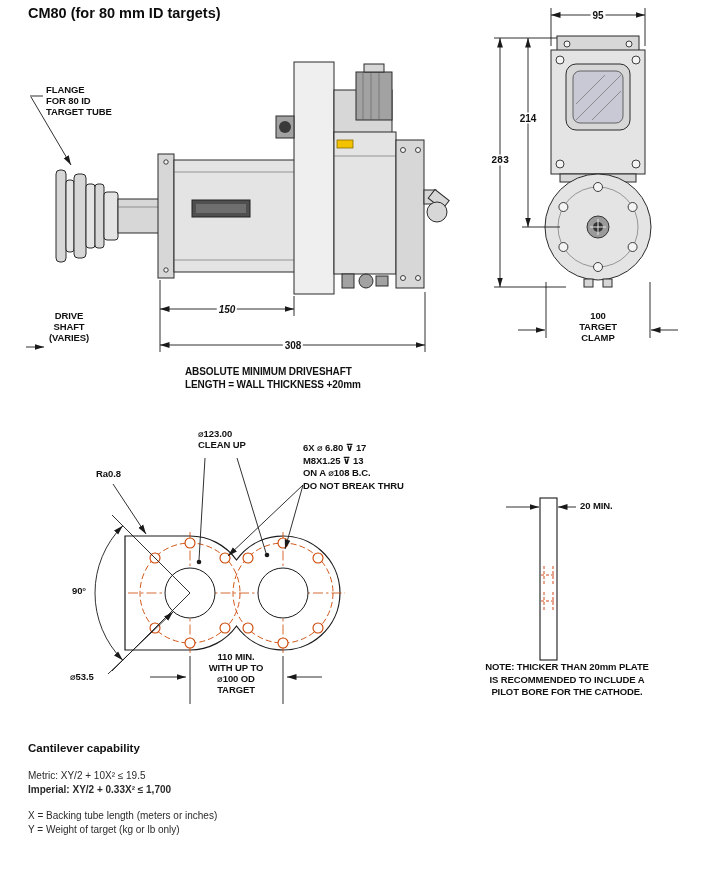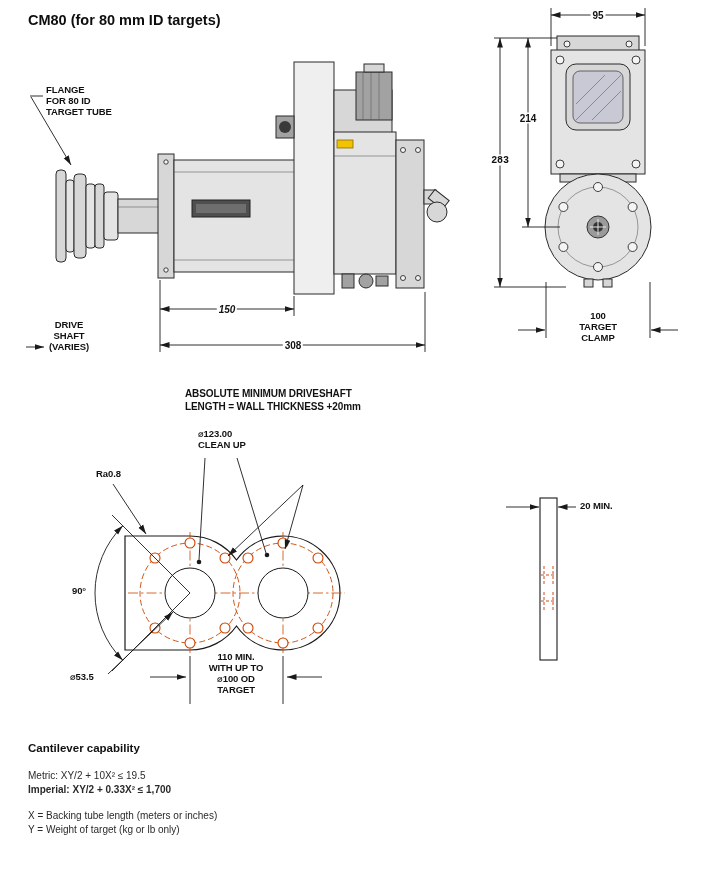--- a/index.html
+++ b/index.html
@@ -224,51 +224,58 @@
       <line x1="541" y1="575" x2="556" y2="575" class="hid"></line>
       <line x1="544" y1="592" x2="544" y2="610" class="hid"></line>
       <line x1="553" y1="592" x2="553" y2="610" class="hid"></line>
       <line x1="541" y1="601" x2="556" y2="601" class="hid"></line>
 
       <line x1="506" y1="507" x2="539" y2="507" class="dim" marker-end="url(#arw)"></line>
       <line x1="576" y1="507" x2="558" y2="507" class="dim" marker-end="url(#arw)"></line>
     </g>
   </svg>
 
-  <div class="lbl title" style="left:28px; top:12px;">CM80 (for 80 mm ID targets)</div>
+  <div class="lbl title" style="left:28px; top:5px;">CM80 (for 80 mm ID targets)</div>
 
   <div class="lbl" style="left:46px; top:84px;">FLANGE
 FOR 80 ID
 TARGET TUBE</div>
   <div class="lbl dimlbl" style="left:227px; top:309px;font-style:italic;">150</div>
   <div class="lbl dimlbl" style="left:293px; top:345px;">308</div>
-  <div class="lbl center" style="left:40px; top:319px; width:58px;">DRIVE
+  <div class="lbl center" style="left:40px; top:310px; width:58px;">DRIVE
 SHAFT
 (VARIES)</div>
-  <div class="lbl note10" style="left:185px; top:388px;">ABSOLUTE MINIMUM DRIVESHAFT
+  <div class="lbl note10" style="left:185px; top:366px;">ABSOLUTE MINIMUM DRIVESHAFT
 LENGTH = WALL THICKNESS +20mm</div>
 
   <div class="lbl dimlbl" style="left:598px; top:15px;">95</div>
   <div class="lbl dimlbl" style="left:500px; top:160px;font-family:Liberation Mono, monospace;">283</div>
   <div class="lbl dimlbl" style="left:528px; top:118px;">214</div>
   <div class="lbl center" style="left:570px; top:310px; width:56px;">100
 TARGET
 CLAMP</div>
 
   <div class="lbl" style="left:198px; top:428px;">⌀123.00
 CLEAN UP</div>
   <div class="lbl" style="left:96px; top:468px;">Ra0.8</div>
   <div class="lbl center" style="left:62px; top:585px; width:34px;">90°</div>
+  <div class="lbl lh12" style="left:303px; top:442px;">6X ⌀ 6.80 ⊽ 17
+M8X1.25 ⊽ 13
+ON A ⌀108 B.C.
+DO NOT BREAK THRU</div>
   <div class="lbl" style="left:70px; top:671px;">⌀53.5</div>
   <div class="lbl center" style="left:194px; top:651px; width:84px;">110 MIN.
 WITH UP TO
 ⌀100 OD
 TARGET</div>
 
   <div class="lbl" style="left:580px; top:500px;">20 MIN.</div>
+  <div class="lbl center lh12" style="left:436px; top:661px; width:262px;">NOTE: THICKER THAN 20mm PLATE
+IS RECOMMENDED TO INCLUDE A
+PILOT BORE FOR THE CATHODE.</div>
 
   <div class="body-text heading" style="left:28px; top:742px;">Cantilever capability</div>
   <div class="body-text" style="left:28px; top:769px;">Metric: XY/2 + 10X² ≤ 19.5</div>
   <div class="body-text" style="left:28px; top:783px;font-weight:bold;">Imperial: XY/2 + 0.33X² ≤ 1,700</div>
   <div class="body-text" style="left:28px; top:809px;">X = Backing tube length (meters or inches)</div>
   <div class="body-text" style="left:28px; top:823px;">Y = Weight of target (kg or lb only)</div>
 
 </div>
 
 </body></html>

